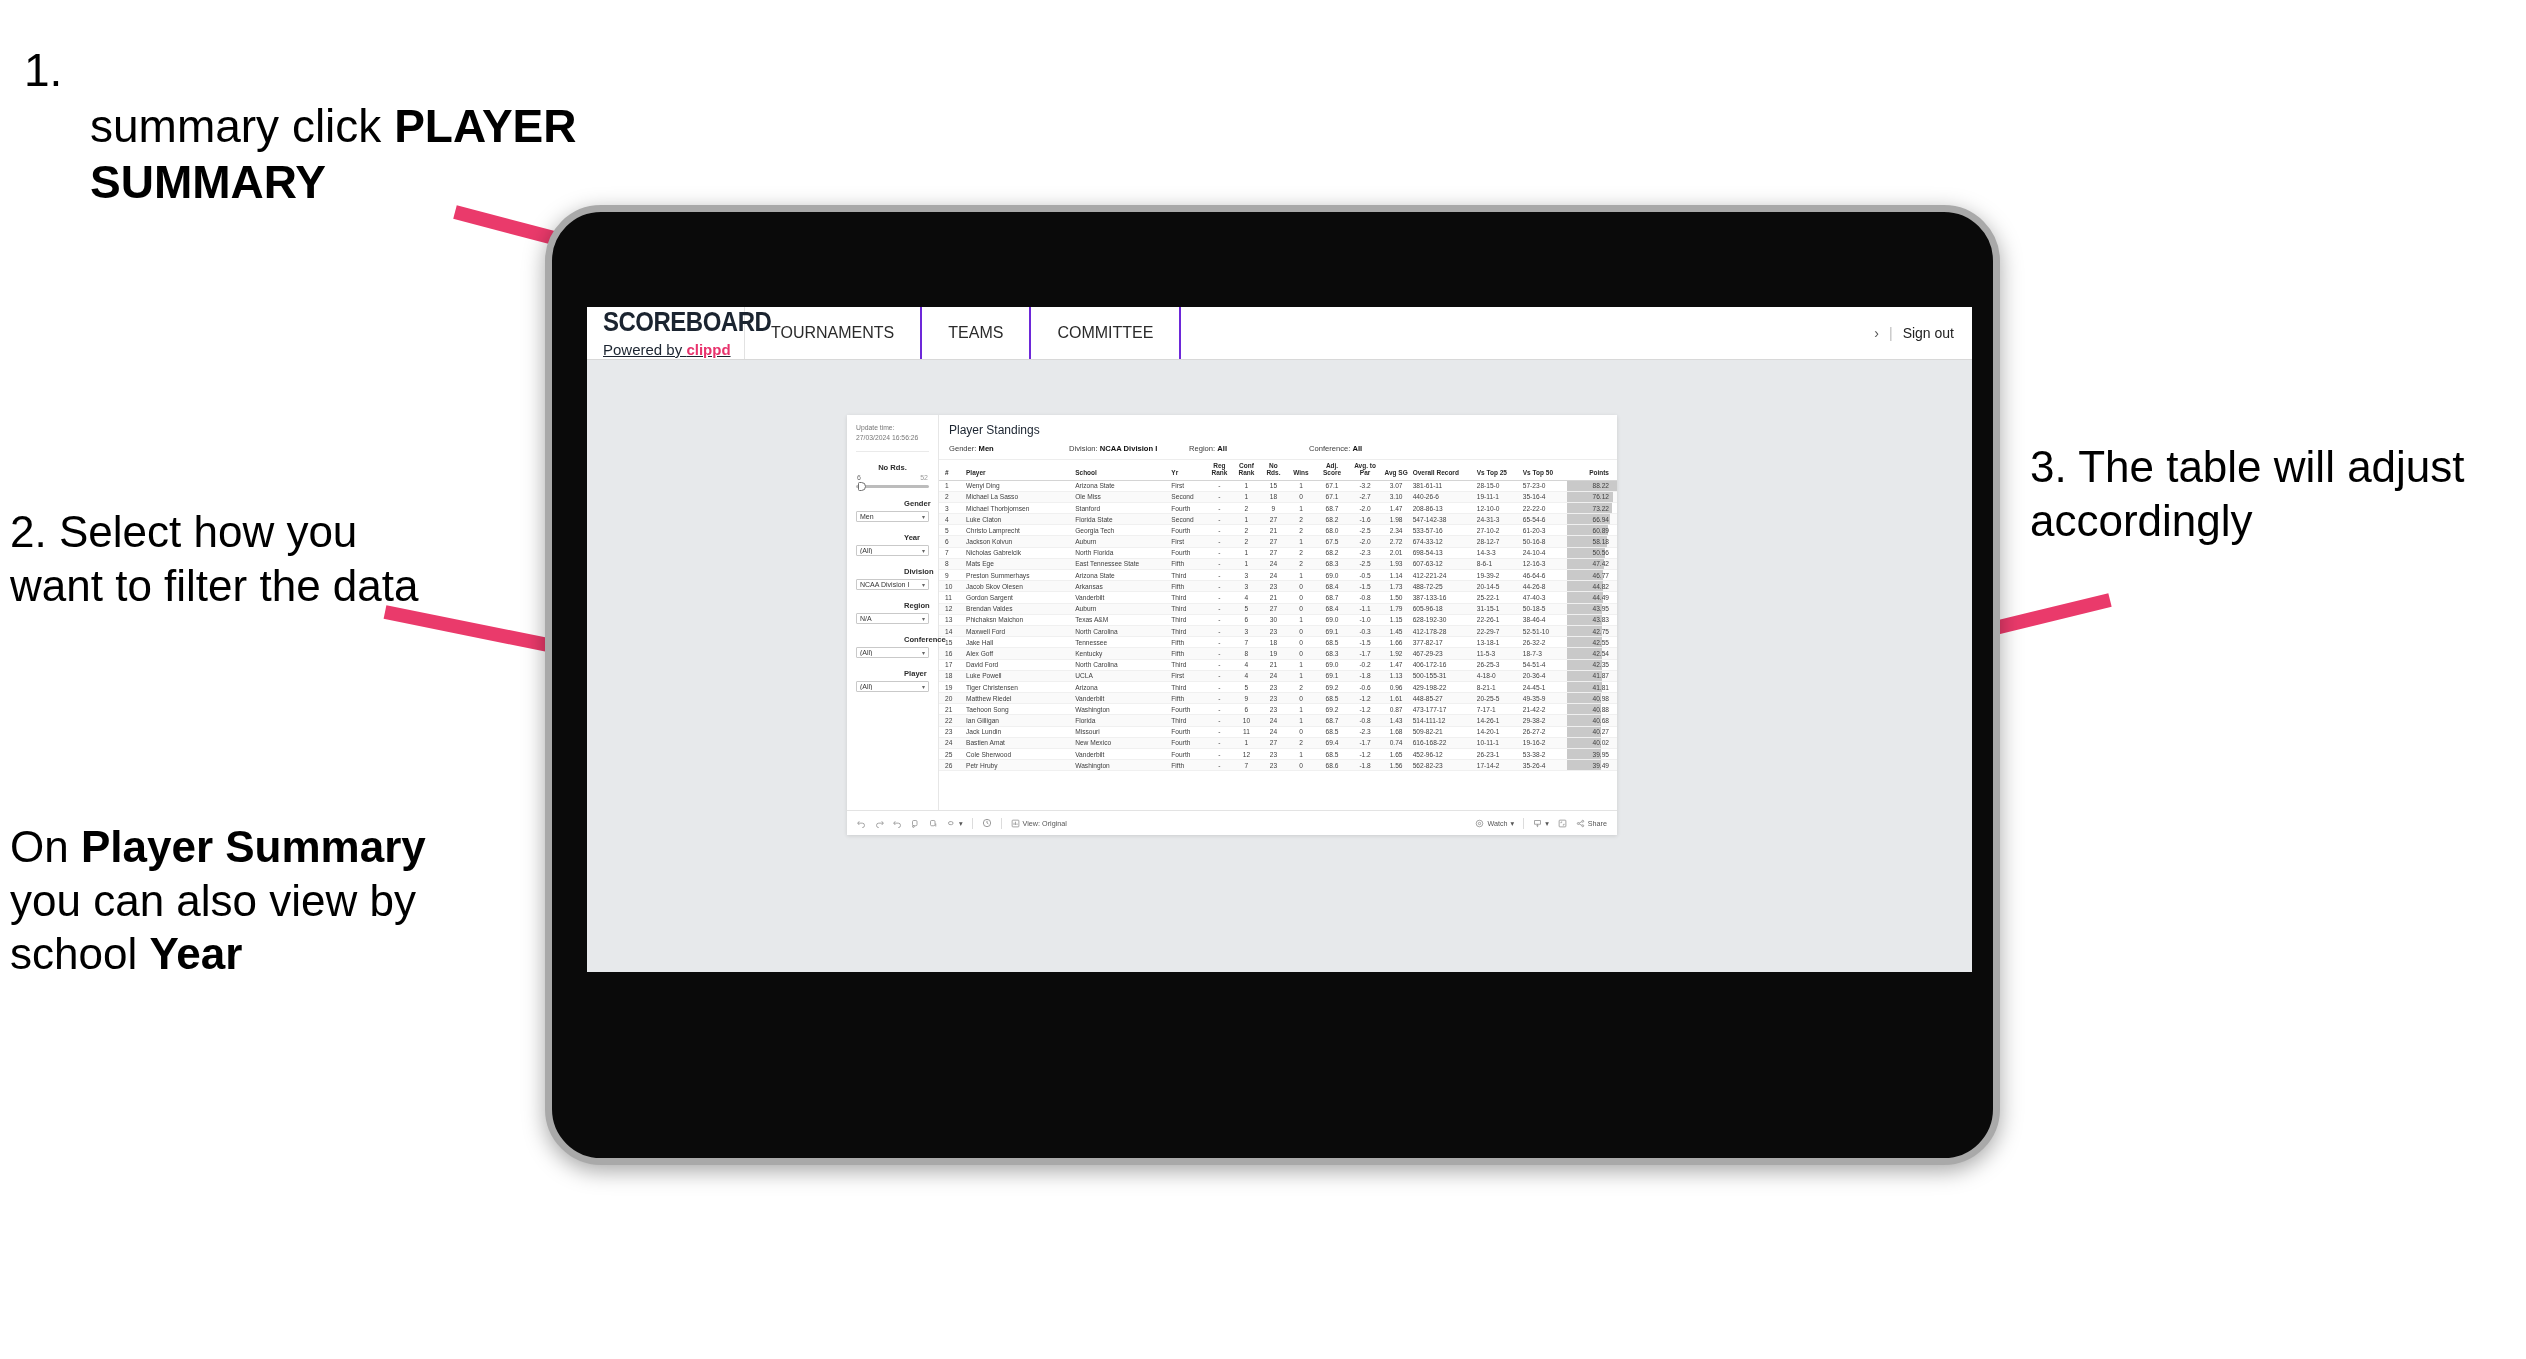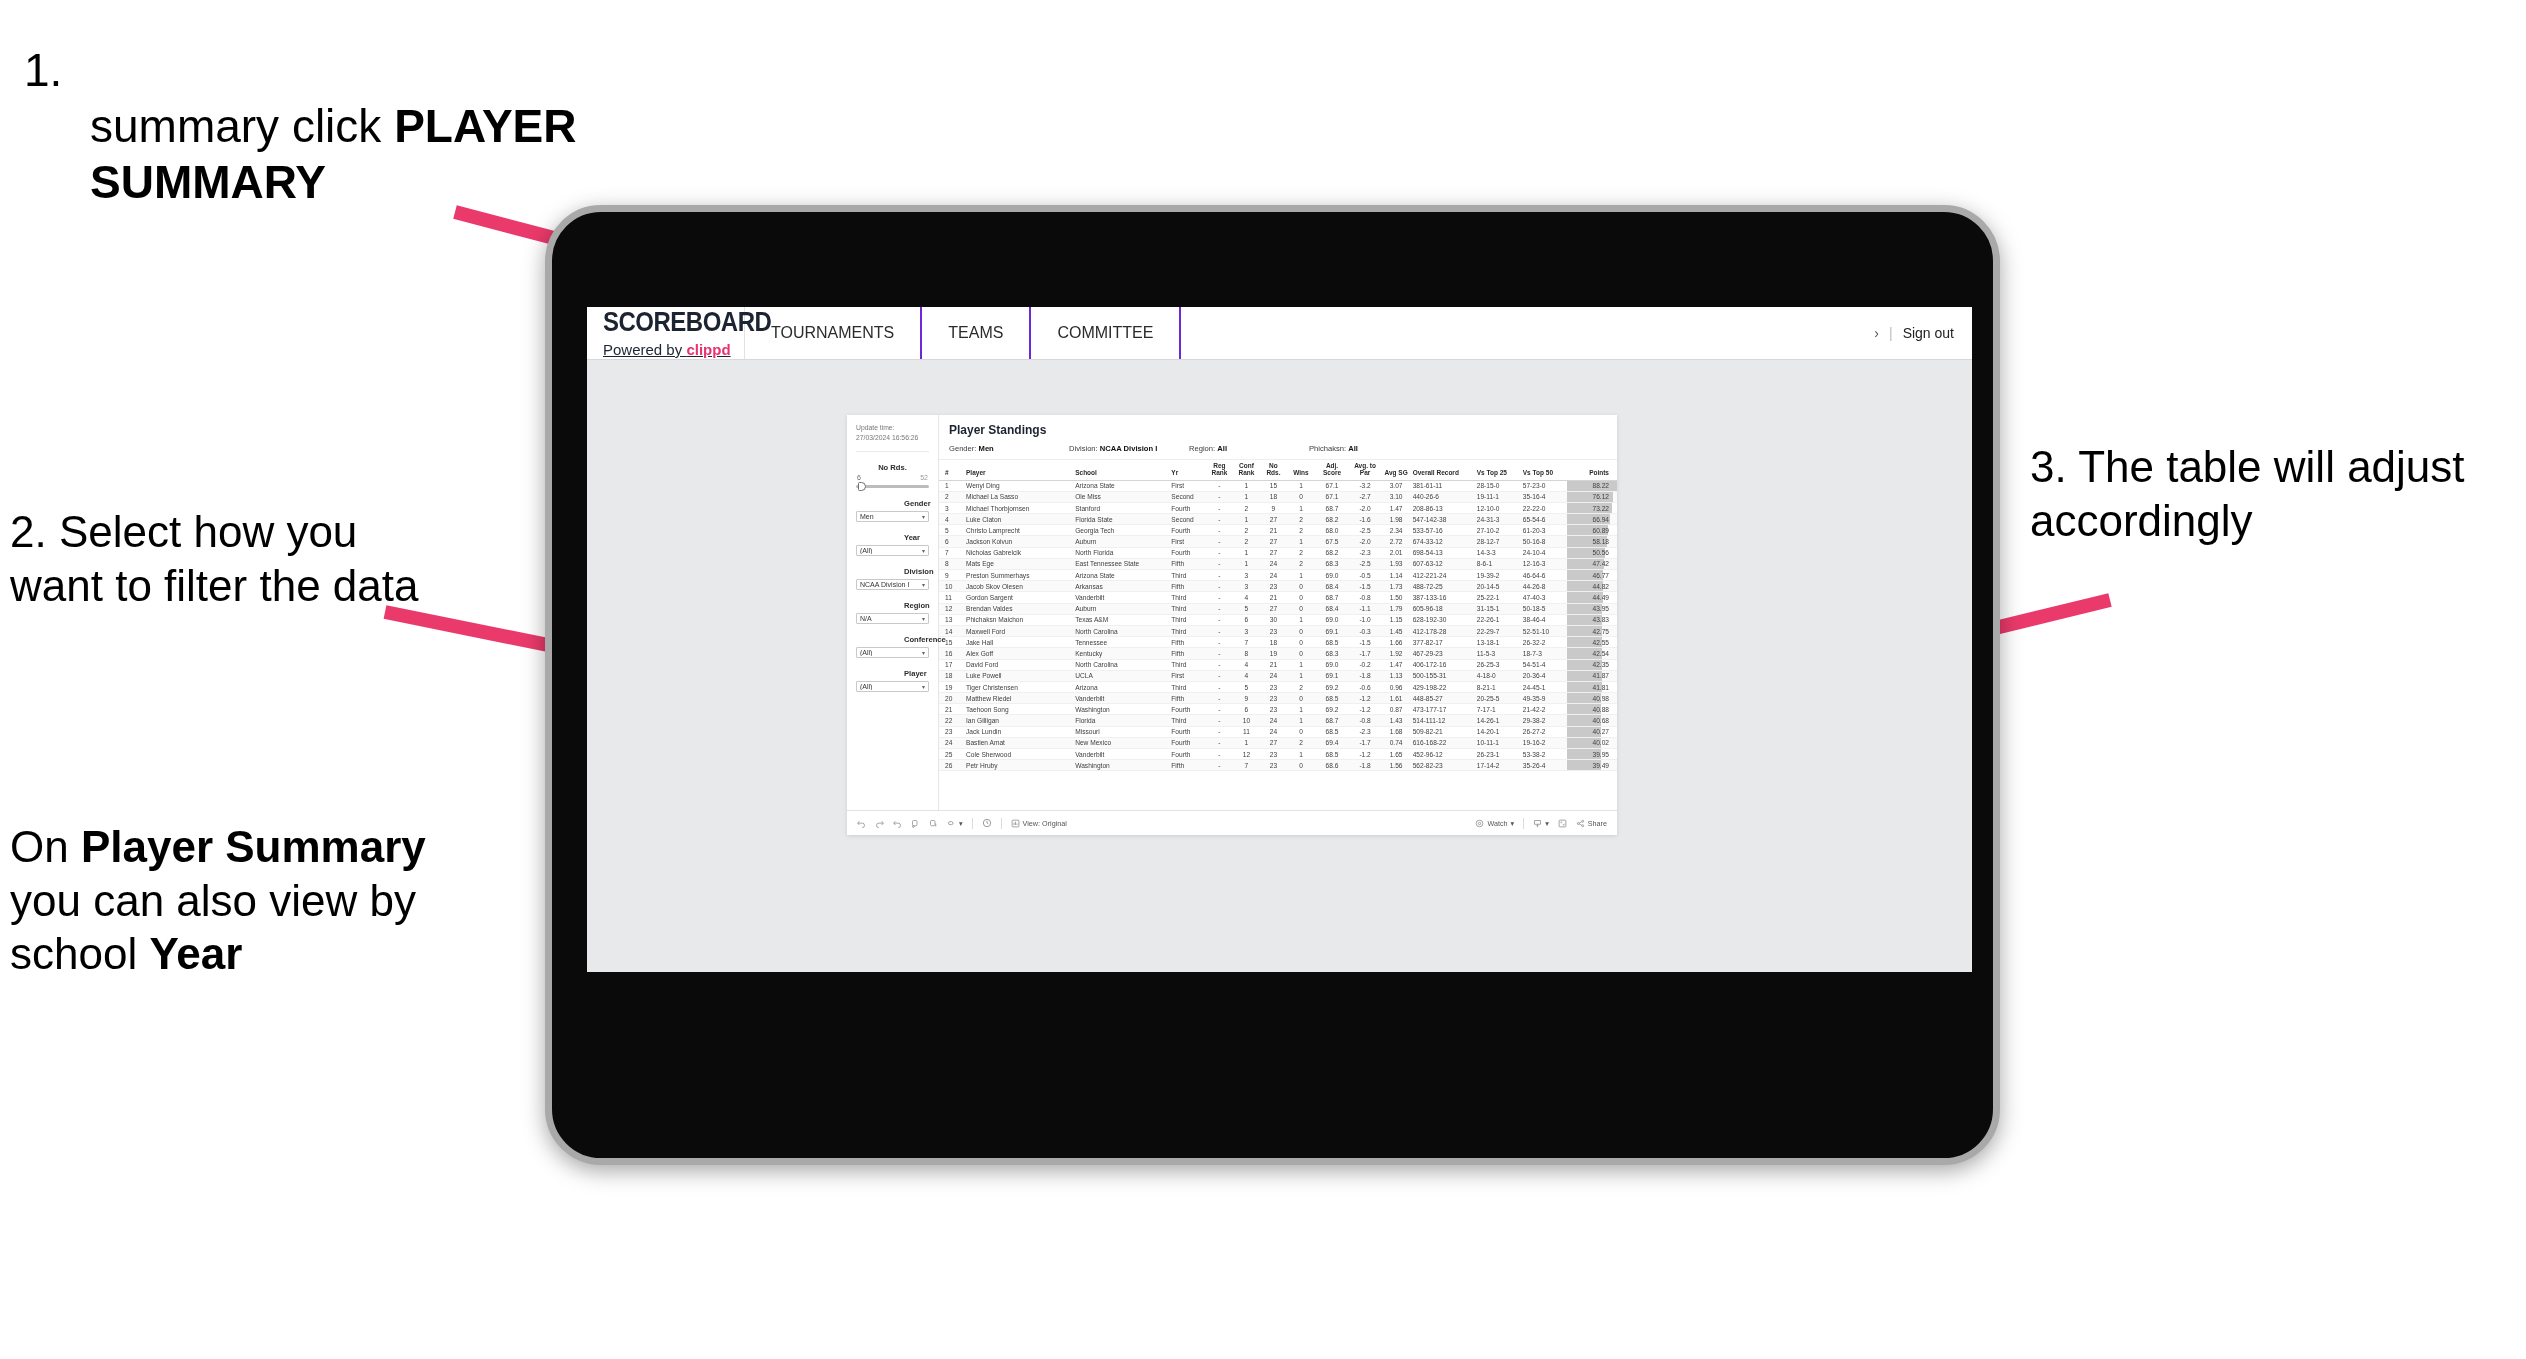--- a/index.html
+++ b/index.html
@@ -82,21 +82,21 @@
   .slide .ends{display:flex;justify-content:space-between;font-size:7px;color:#6c6c6c;padding:0 1px;}
   .slide .ends .mx{color:#9a9a9a;}
   .track{position:relative;height:3px;background:#bcbcbc;border-radius:2px;margin-top:4px;}
   .knob{position:absolute;left:2px;top:-3px;width:8px;height:9px;border:1.6px solid #6f6f6f;
         border-radius:2px 6px 6px 2px;background:#fff;box-sizing:border-box;}
   .rail .nords{text-align:center;font-weight:bold;font-size:7.6px;color:#2d2d2d;margin-bottom:1px;}
 
   
   .pane{flex:1;display:flex;flex-direction:column;min-width:0;}
   .phead{padding:8px 10px 6px 10px;border-bottom:1px solid #ededed;}
-  .ptitle{font-size:12px;font-weight:bold;color:#1b2430;}
+  .ptitle{font-size:12px;font-weight:normal;color:#1b2430;}
   .pmeta{display:flex;font-size:7.6px;color:#3c3c3c;margin-top:7px;}
   .pmeta div{width:120px;}
   .pmeta b{color:#111;}
 
   
   .tblwrap{flex:1;overflow:hidden;position:relative;}
   table{border-collapse:collapse;width:100%;font-size:6.6px;color:#3d3d3d;table-layout:fixed;}
   thead th{font-weight:bold;color:#2a2a2a;text-align:left;vertical-align:bottom;
     padding:2px 2px 3px 2px;border-bottom:1px solid #d4d4d4;font-size:6.5px;line-height:1.12;}
   tbody td{padding:1.6px 2px;border-bottom:1px solid #f0f0f0;white-space:nowrap;overflow:hidden;}
@@ -257,21 +257,21 @@
             </div>
           </div>
 
           <div class="pane">
             <div class="phead">
               <div class="ptitle">Player Standings</div>
               <div class="pmeta">
                 <div><span>Gender: </span><b>Men</b></div>
                 <div><span>Division: </span><b>NCAA Division I</b></div>
                 <div><span>Region: </span><b>All</b></div>
-                <div><span>Phichaksn: </span><b>All</b></div>
+                <div><span>Conference: </span><b>All</b></div>
               </div>
             </div>
 
             <div class="tblwrap">
               <table>
                 <thead>
                   <tr>
                     <th class="c-num">#</th>
                     <th class="c-player">Player</th>
                     <th class="c-school">School</th>

